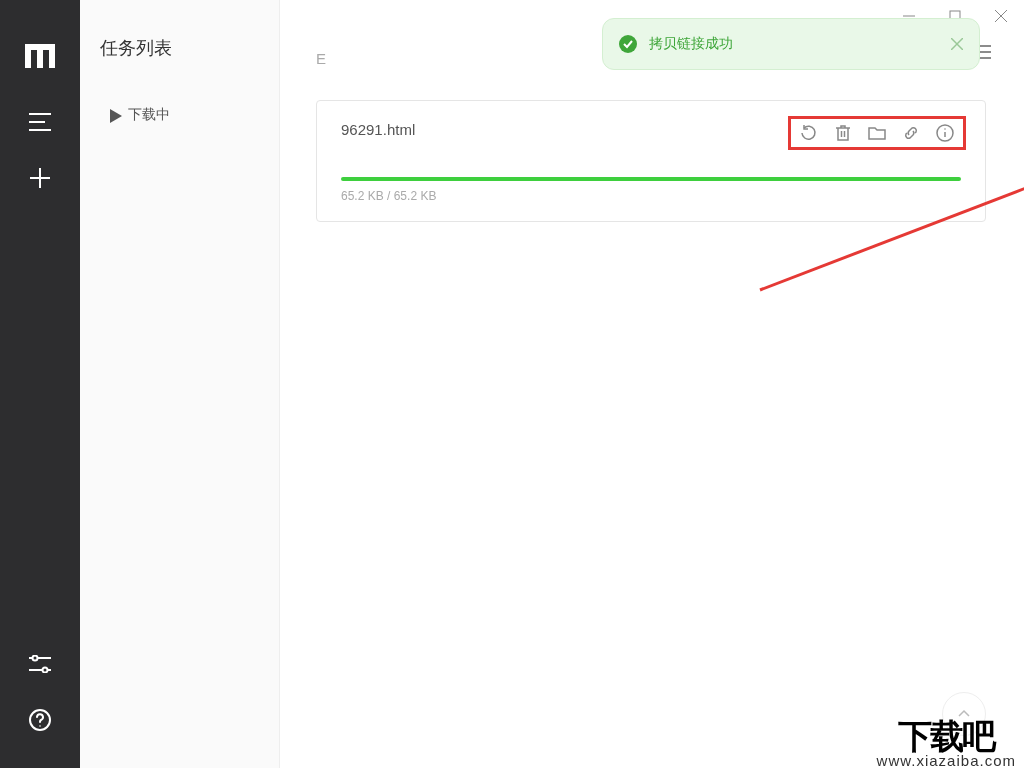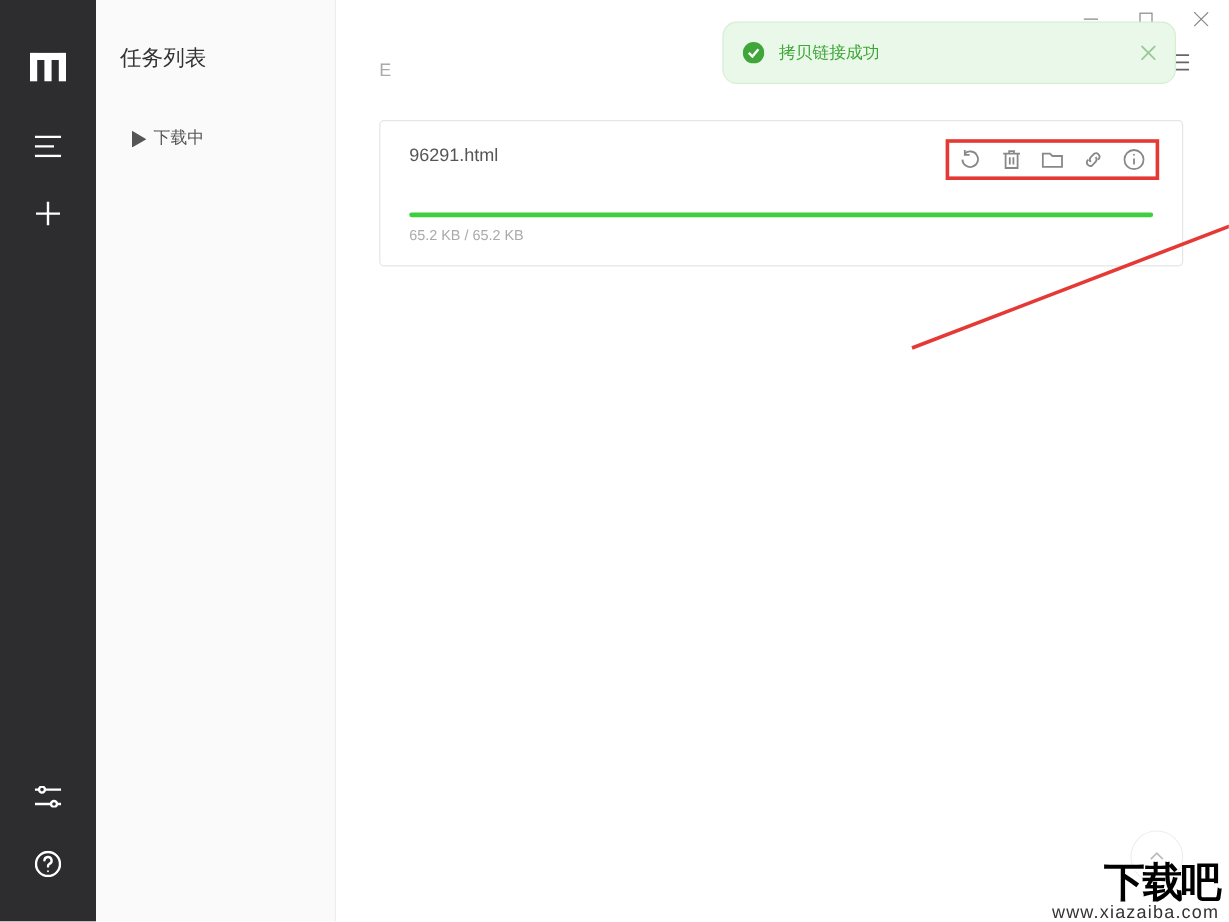--- a/index.html
+++ b/index.html
@@ -25,21 +25,21 @@
   .page-tab { position: absolute; top: 50px; left: 36px; font-size: 15px; color: #aaa; }
   .task-card { position: absolute; top: 100px; left: 36px; right: 38px; border: 1px solid #e5e5e5; border-radius: 4px; padding: 20px 24px 18px 24px; }
   .task-row { display: flex; justify-content: space-between; }
   .task-name { font-size: 15px; color: #555; }
   .task-actions { display: flex; gap: 14px; padding: 2px 6px; outline: 3px solid #e53935; outline-offset: 2px; }
   .task-actions .abtn { width: 20px; height: 20px; display: flex; align-items: center; justify-content: center; color: #888; cursor: pointer; }
   .progress { height: 4px; background: #3ecf3e; border-radius: 2px; margin-top: 32px; margin-bottom: 8px; }
   .task-size { font-size: 12px; color: #aaa; }
   .scroll-top { position: absolute; bottom: 32px; right: 38px; width: 44px; height: 44px; border: 1px solid #eee; border-radius: 50%; display: flex; align-items: center; justify-content: center; color: #aaa; cursor: pointer; background: #fff; }
   .watermark { position: absolute; bottom: 0; right: 8px; font-family: "Arial Black", sans-serif; color: #000; text-align: right; line-height: 1; }
-  .watermark .big { font-size: 34px; font-weight: 900; letter-spacing: -2px; text-shadow: 1px 1px 0 #fff; }
+  .watermark .big { font-size: 34px; font-weight: 900; letter-spacing: -2px; text-shadow: 1px 1px 0 #fff; text-align: center; }
   .watermark .small { font-size: 15px; color: #333; letter-spacing: 1px; }
   .arrow-overlay { position: absolute; pointer-events: none; }
   svg { display: block; }
 </style>
 </head>
 <body>
 
 <div class="app">
 
   <div class="rail">

